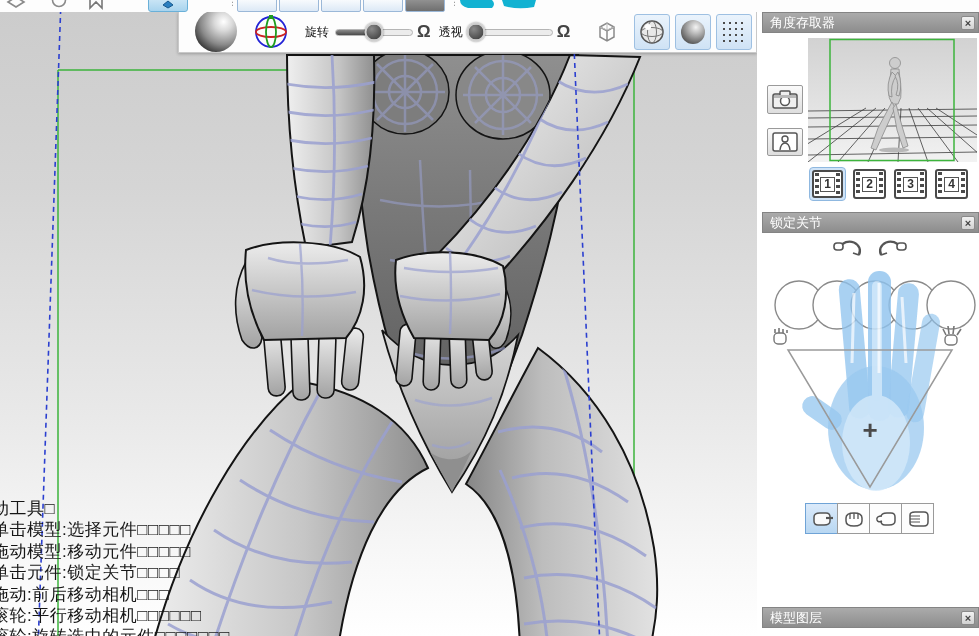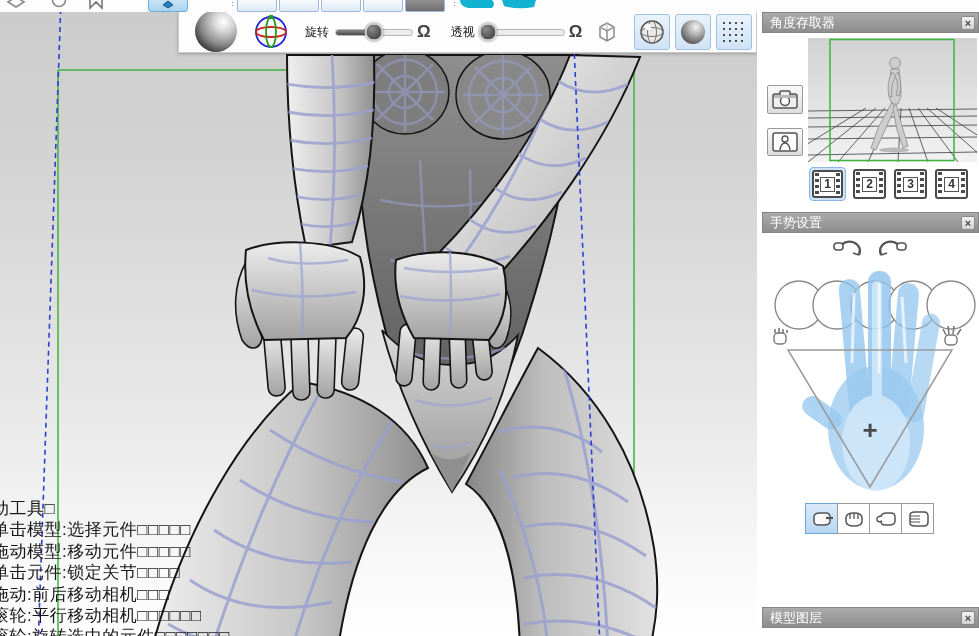--- a/index.html
+++ b/index.html
@@ -263,21 +263,21 @@
       <rect x="18" y="3" width="4" height="4" fill="#1f9c1f"></rect>
     </svg>
     <span class="tb-label">旋转</span>
     <div class="slider" style="width:78px">
       <div class="track">
           <div class="fillbar" style="width:50%"></div>
           <div class="knob" style="left:50%"></div>
         </div>
     </div>
     <span class="loop">Ω</span>
-    <span class="tb-label" style="margin-left:16px">透视</span>
+    <span class="tb-label" style="margin-left:4px">透视</span>
     <div class="slider" style="width:84px">
       <div class="track">
           <div class="fillbar" style="width:8%"></div>
           <div class="knob" style="left:8%"></div>
         </div>
     </div>
     <span class="loop">Ω</span>
     <svg width="30" height="30" style="margin-left:auto">
       <path d="M8 10 L15 6 L22 10 L22 20 L15 24 L8 20 Z M8 10 L15 14 L22 10 M15 14 L15 24" fill="none" stroke="#8a8a8a" stroke-width="1.5"></path>
       <path d="M8 10 L15 13 M15 6 L15 13 M22 10 L15 13" fill="none" stroke="#bbb" stroke-width="1"></path>
@@ -381,21 +381,21 @@
     <div class="filmbtn" style="left:171px">
         <div class="film">
           <span class="num">4</span>
         </div>
       </div>
   </div>
 </div>
 
 <div class="panel" style="top:212px;height:333px">
   <div class="ptitle">
-    <span>手势设置</span>
+    <span>锁定关节</span>
     <div class="pclose">×</div>
   </div>
 
   <svg width="217" height="312" style="position:absolute;top:21px;left:0">
 
     <g stroke="#555" stroke-width="2.2" fill="none">
       <path d="M78 14 A10 9 0 1 1 97 22"></path>
       <path d="M97 22 l-6 -2 m6 2 l1 -6" stroke-width="1.8"></path>
       <rect x="72" y="10" width="9" height="7" rx="3" fill="#fff" stroke-width="1.6"></rect>
     </g>

